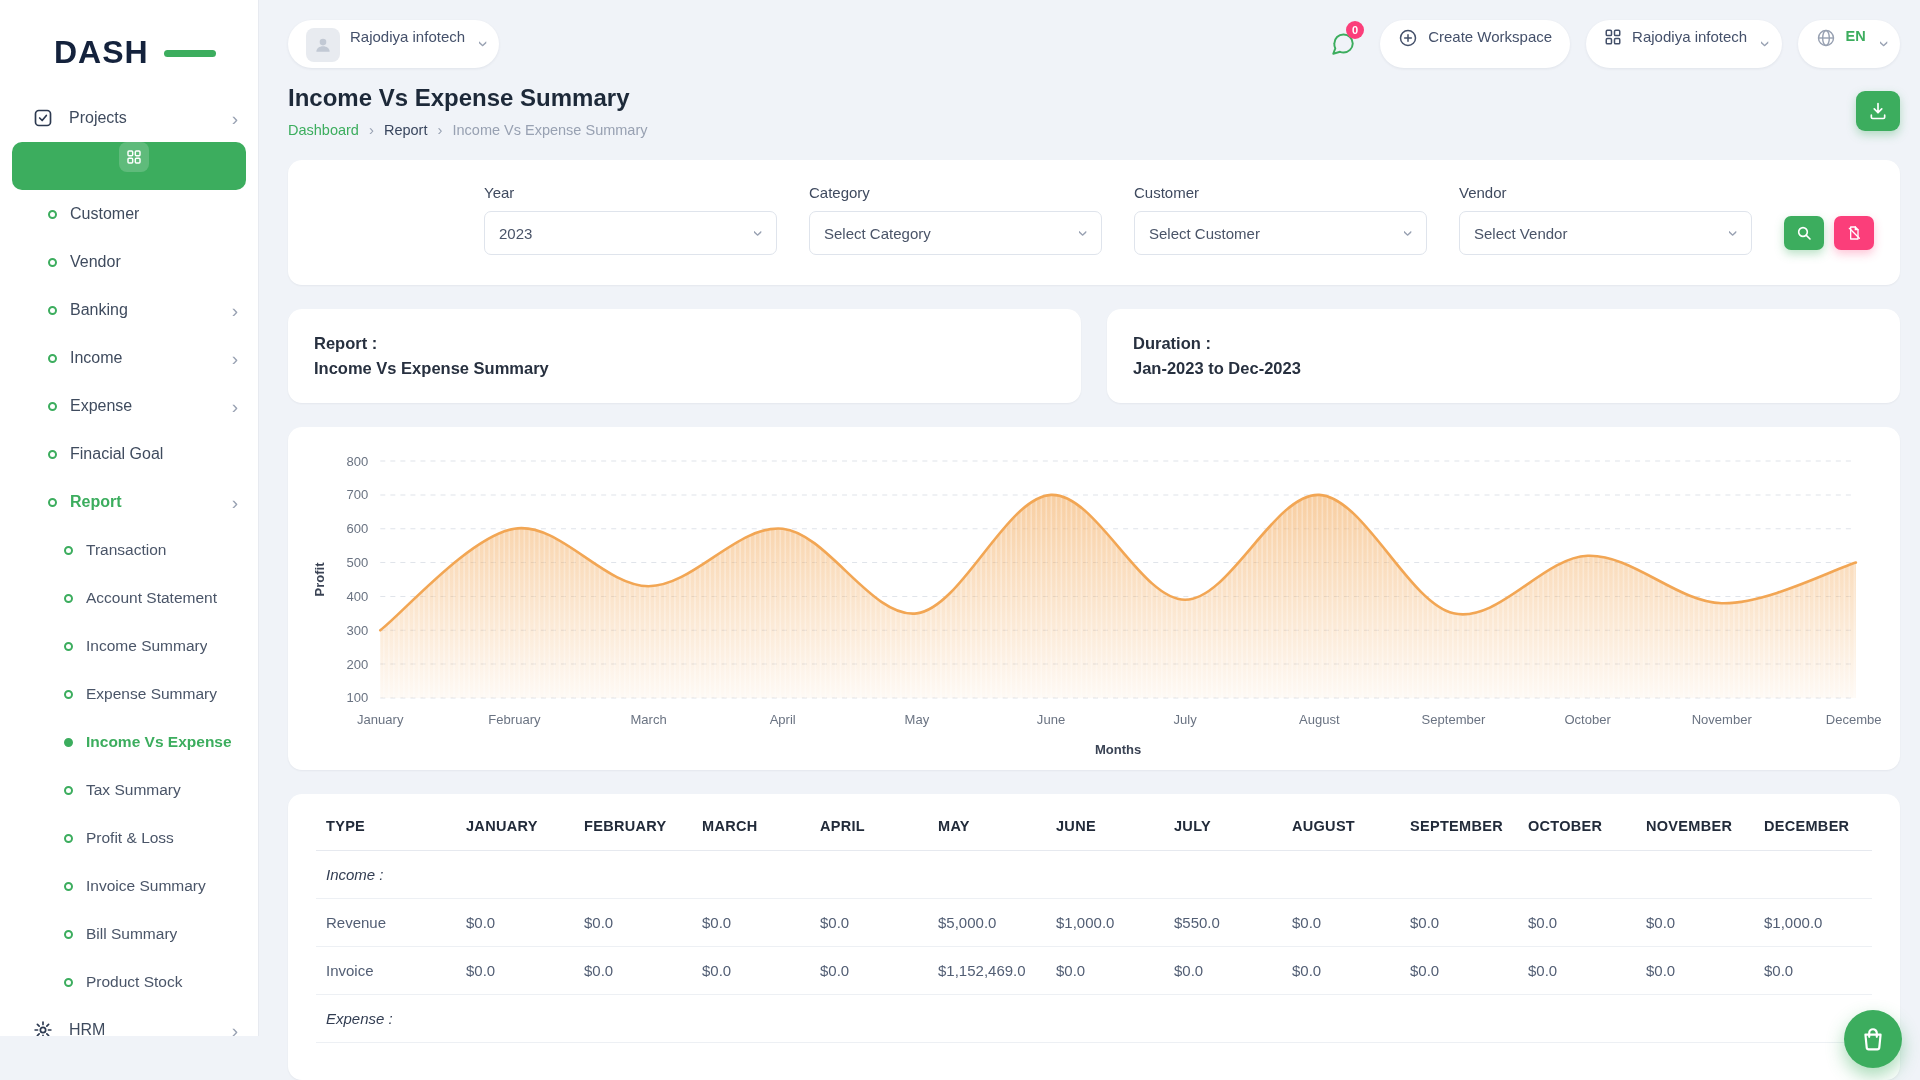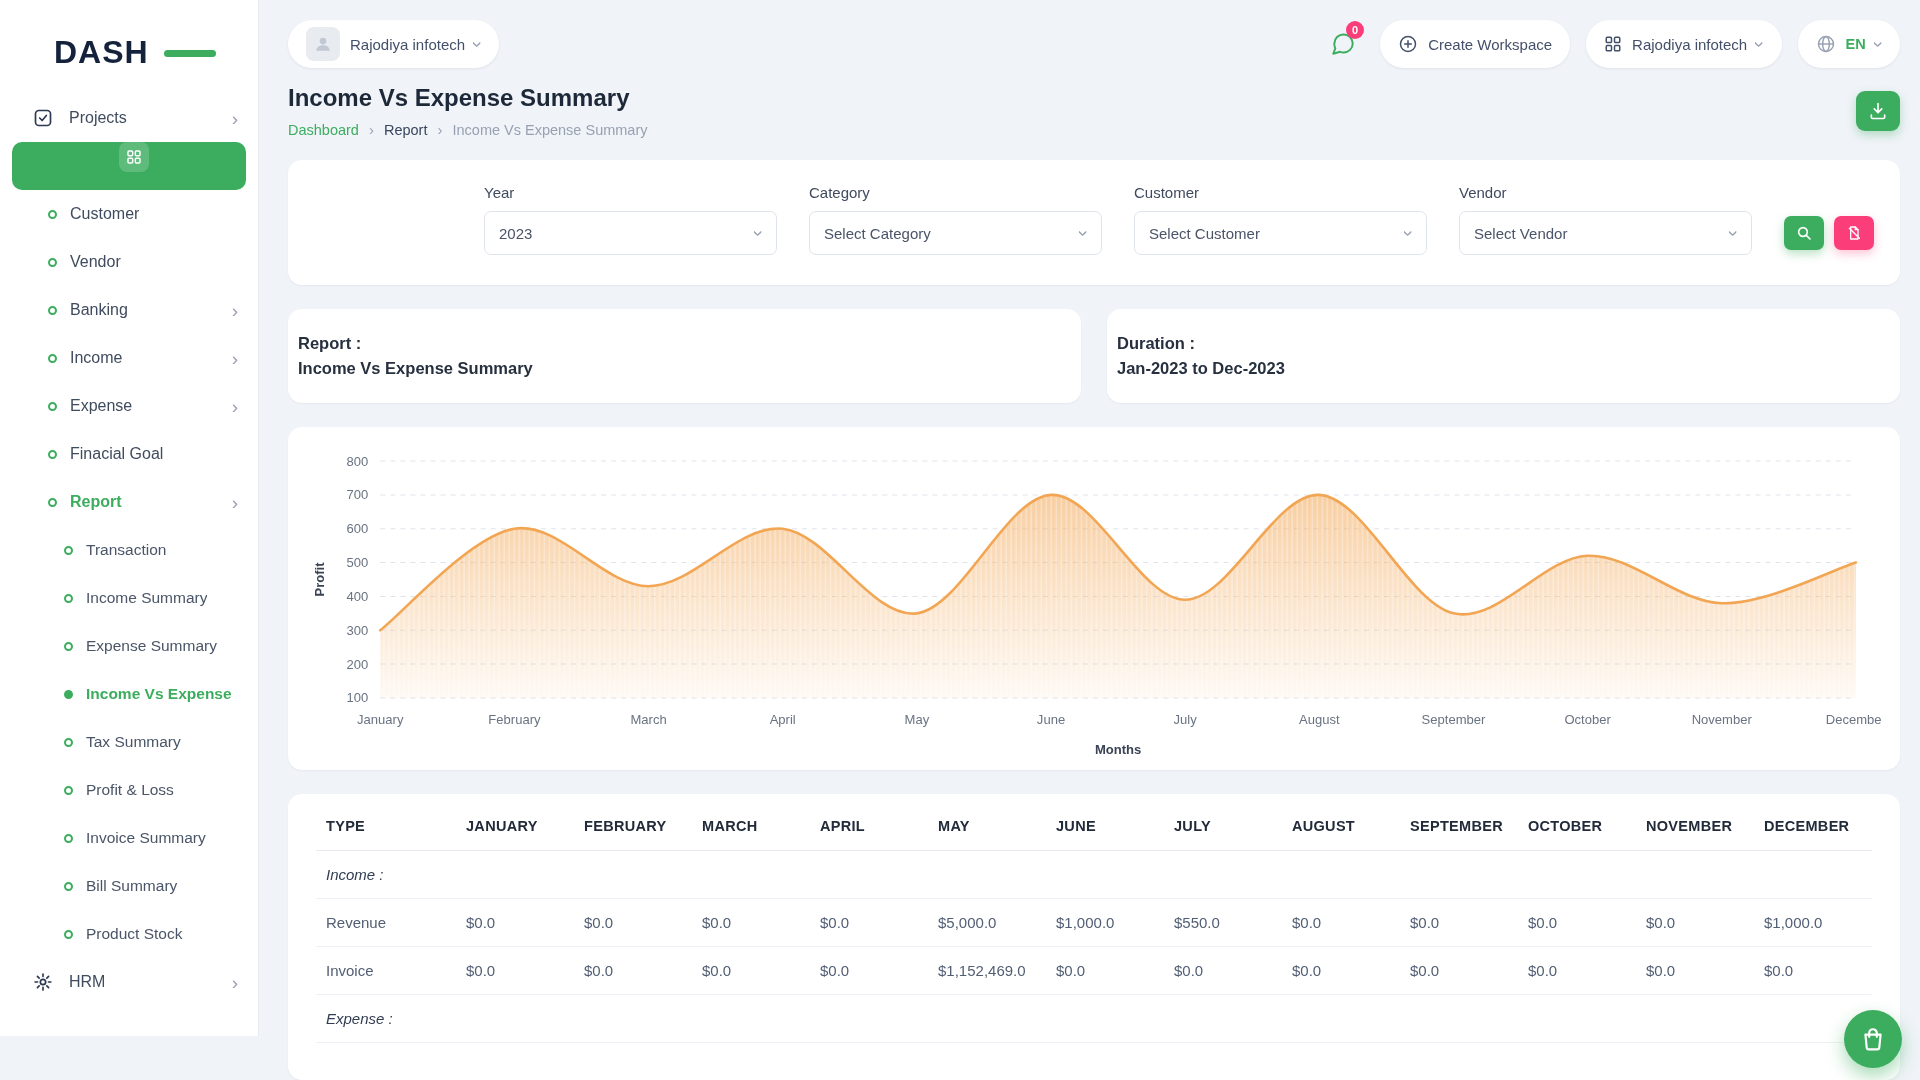--- a/index.html
+++ b/index.html
@@ -35,21 +35,21 @@
   .ring{width:9px;height:9px;border:2px solid var(--green);border-radius:50%;flex-shrink:0;}
   .ring.filled{background:var(--green);}
   .nav-item.sub{padding-left:36px;}
   .nav-item.sub2{padding-left:52px;font-size:15.5px;color:#4a5568;}
   .nav-item.green-text{color:var(--green);font-weight:700;}
 
   
   .main{flex:1;padding:20px 20px 0 30px;display:flex;flex-direction:column;overflow:hidden;position:relative;}
 
   .topbar{display:flex;align-items:center;justify-content:space-between;}
-  .pillbtn{background:#fff;border-radius:26px;display:flex;align-items:center;gap:10px;padding:8px 18px;box-shadow:0 1px 3px rgba(20,30,60,.07);font-size:15px;color:#44506a;cursor:pointer;height:48px;}
+  .pillbtn{background:#fff;border-radius:26px;display:flex;gap:10px;padding:8px 18px;box-shadow:0 1px 3px rgba(20,30,60,.07);font-size:15px;color:#44506a;cursor:pointer;height:48px;}
   .avatar{width:34px;height:34px;border-radius:8px;background:#e8ebf0;display:flex;align-items:center;justify-content:center;}
   .top-right{display:flex;align-items:center;gap:16px;}
   .iconbtn{position:relative;width:42px;height:42px;display:flex;align-items:center;justify-content:center;cursor:pointer;}
   .badge{position:absolute;top:-2px;right:0;min-width:18px;height:18px;border-radius:9px;background:var(--pink);color:#fff;font-size:11px;display:flex;align-items:center;justify-content:center;padding:0 4px;font-weight:700;}
   .lang-code{color:var(--green);font-weight:700;font-size:14.5px;}
 
   .page-head{display:flex;justify-content:space-between;align-items:center;margin-top:16px;}
   h1{font-size:24px;font-weight:700;color:var(--ink);}
   .breadcrumb{display:flex;align-items:center;gap:10px;margin-top:9px;font-size:14.5px;justify-content:center;}
   .bc-link{color:var(--green);cursor:pointer;}
@@ -64,21 +64,21 @@
 
   .filter-card{margin-top:22px;display:flex;align-items:flex-end;gap:32px;padding:24px 26px 30px 196px;}
   .fgroup{display:flex;flex-direction:column;width:300px;}
   .fgroup .flabel{font-size:15px;color:#3f4a5f;margin-bottom:10px;}
   .select{height:44px;border:1px solid var(--border);border-radius:7px;display:flex;align-items:center;justify-content:space-between;padding:0 14px;font-size:15px;color:#4a5468;cursor:pointer;background:#fff;}
   .select .chev{margin-left:10px;}
   .filter-actions{margin-left:auto;display:flex;gap:10px;align-items:center;margin-bottom:5px;}
   .filter-actions .sqbtn{width:40px;height:34px;border-radius:7px;}
 
   .cards-row{display:flex;gap:26px;margin-top:24px;}
-  .info-card{flex:1;padding:22px 10px;}
+  .info-card{flex:1;padding:22px 26px;}
   .info-title,.info-value{font-size:16.5px;font-weight:700;color:#27303f;line-height:1.5;}
 
   .chart-card{margin-top:24px;padding:20px 18px 6px;}
   .chart-card svg{display:block;width:100%;height:auto;}
   .ct{font-size:13px;fill:#6a7382;}
   .cax{font-size:13px;font-weight:700;fill:#3a4354;}
 
   .table-card{margin-top:24px;flex:1;overflow:hidden;padding:6px 28px 0;}
   table{width:100%;border-collapse:collapse;table-layout:fixed;}
   th{text-align:left;font-size:14.5px;font-weight:700;color:#222b3a;letter-spacing:.3px;padding:18px 10px 16px;border-bottom:1px solid #e6e9ef;}
@@ -150,20 +150,24 @@
     </div>
     <div class="nav-item sub green-text">
       <span class="ring"></span>
       <span class="lbl">Report</span>
       <span class="chev">›</span>
     </div>
 
     <div class="nav-item sub2">
       <span class="ring"></span>
       <span class="lbl">Transaction</span>
+    </div>
+    <div class="nav-item sub2">
+      <span class="ring"></span>
+      <span class="lbl">Account Statement</span>
     </div>
     <div class="nav-item sub2">
       <span class="ring"></span>
       <span class="lbl">Income Summary</span>
     </div>
     <div class="nav-item sub2">
       <span class="ring"></span>
       <span class="lbl">Expense Summary</span>
     </div>
     <div class="nav-item sub2 green-text">

